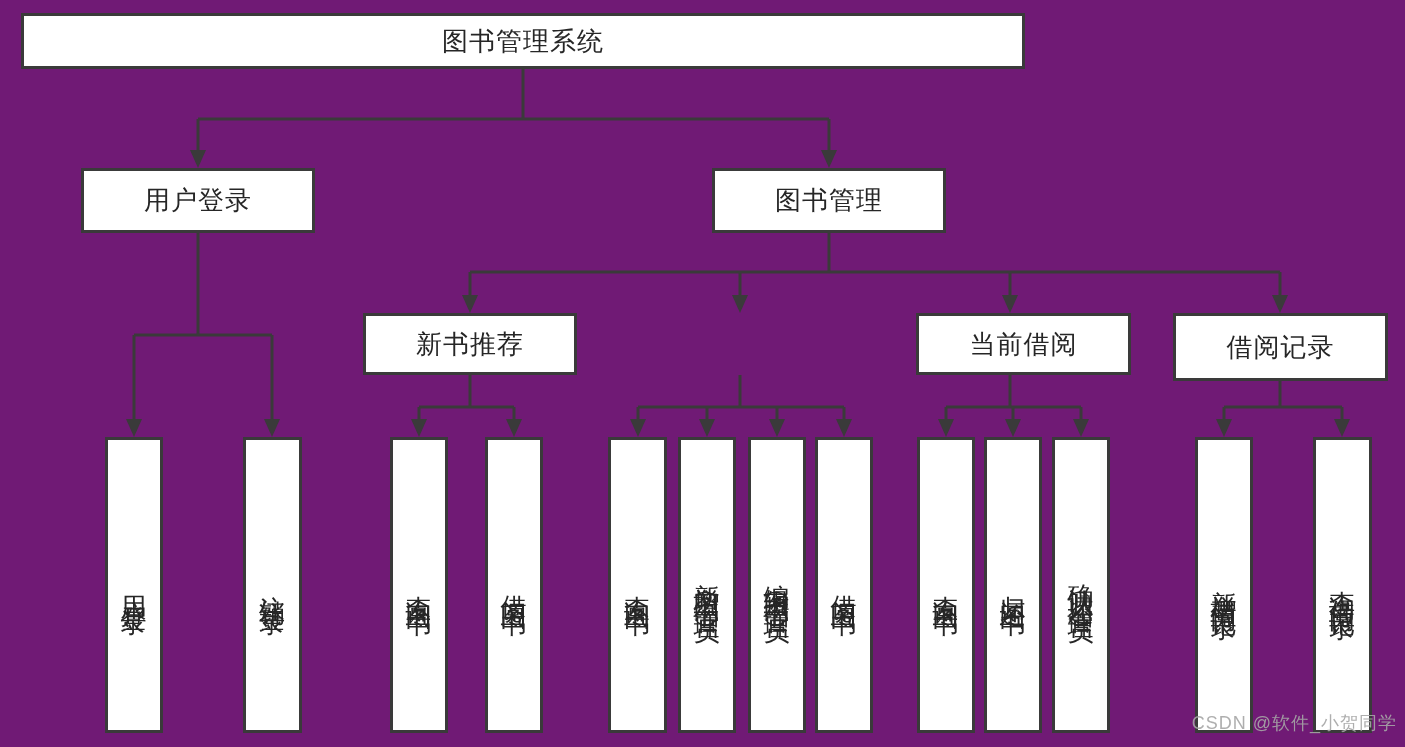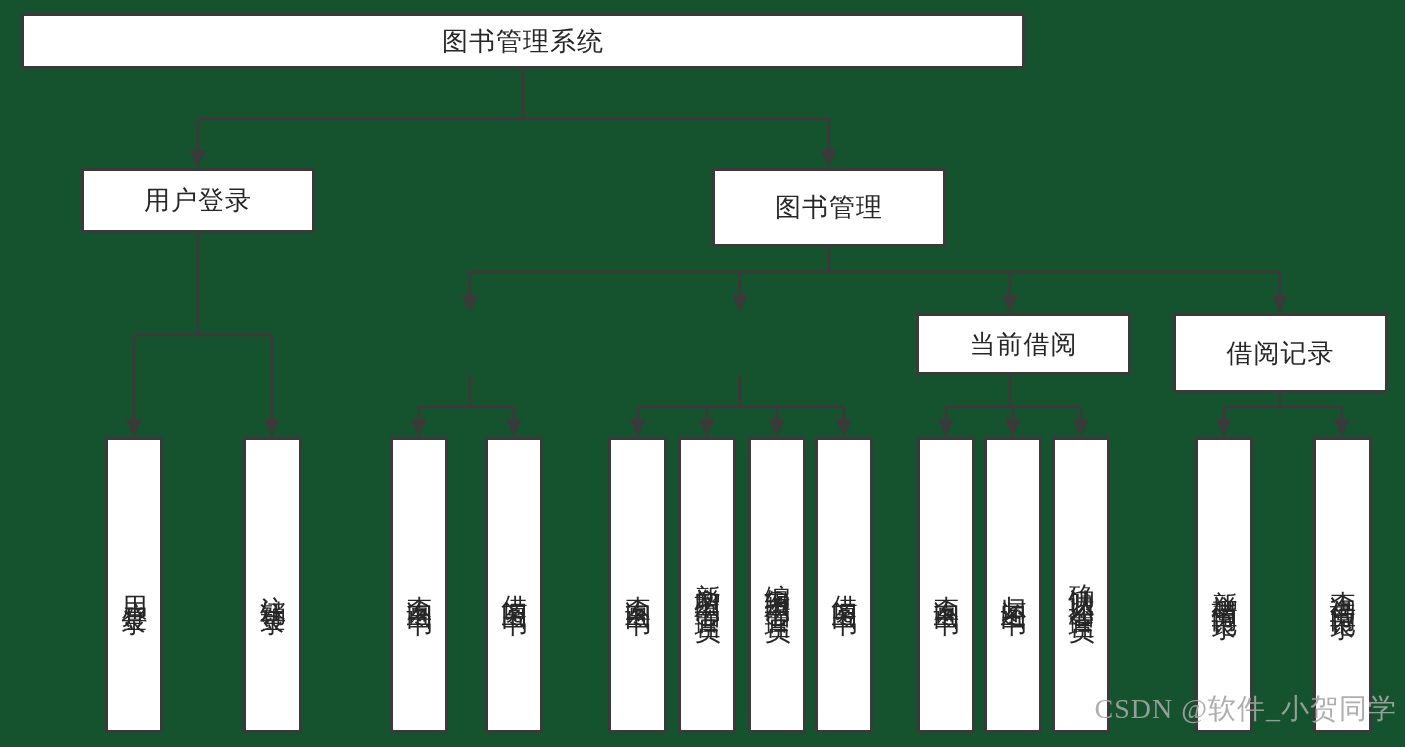--- a/index.html
+++ b/index.html
@@ -1,32 +1,32 @@
 <!DOCTYPE html>
 <html><head>
 <meta charset="utf-8">
 <style>
   html,body{margin:0;padding:0;background:#ffffff;}
   body{width:1405px;height:747px;overflow:hidden;font-family:"Liberation Sans",sans-serif;}
-  .stage{position:relative;width:1405px;height:747px;background:#14532d;font-family:Liberation Serif, serif;}
+  .stage{position:relative;width:1405px;height:747px;background:#701a75;}
   .wires{position:absolute;left:0;top:0;z-index:1;}
   .box{
     position:absolute;box-sizing:border-box;z-index:2;
     border:3px solid #3a3a3a;background:#ffffff;color:#262626;
     display:flex;align-items:center;justify-content:center;
   }
   .hbox{font-size:26px;letter-spacing:1px;white-space:nowrap;}
   .vbox{
     writing-mode:vertical-rl;
     font-size:26px;letter-spacing:5px;line-height:1;
     padding:4px 0;
   }
   .watermark{
-    position:absolute;z-index:6;right:8px;top:690px;
-    font-size:28px;letter-spacing:1px;color:#a6a6a6;opacity:0.9;white-space:nowrap;
+    position:absolute;z-index:6;right:8px;top:711px;
+    font-size:18px;letter-spacing:1px;color:#a6a6a6;opacity:0.9;white-space:nowrap;
   }
 </style>
 </head>
 <body>
 
 <div class="stage">
 
   <svg class="wires" width="1405" height="747" viewBox="0 0 1405 747">
     <path d="M523 69 V119 M198 119 H829 M198 119 V152 M829 119 V152
              M198 233 V335 M134 335 H272 M134 335 V421 M272 335 V421
@@ -54,24 +54,25 @@
       <polygon points="1005,419 1021,419 1013,437"></polygon>
       <polygon points="1073,419 1089,419 1081,437"></polygon>
       <polygon points="1216,419 1232,419 1224,437"></polygon>
       <polygon points="1334,419 1350,419 1342,437"></polygon>
     </g>
   </svg>
 
   <div class="box hbox" style="left:21px;top:13px;width:1004px;height:56px;">图书管理系统</div>
 
   <div class="box hbox" style="left:81px;top:168px;width:234px;height:65px;">用户登录</div>
-  <div class="box hbox" style="left:712px;top:168px;width:234px;height:79px;">图书管理</div>
+  <div class="box hbox" style="left:712px;top:168px;width:234px;height:65px;">图书管理</div>
 
+  <div class="box hbox" style="left:363px;top:313px;width:214px;height:62px;">新书推荐</div>
   <div class="box hbox" style="left:903px;top:313px;width:215px;height:62px;margin-left:13px;">当前借阅</div>
-  <div class="box hbox" style="left:1173px;top:313px;width:215px;height:80px;">借阅记录</div>
+  <div class="box hbox" style="left:1173px;top:313px;width:215px;height:68px;">借阅记录</div>
 
   <div class="box vbox" style="left:105px;top:437px;width:58px;height:296px;">用户登录</div>
   <div class="box vbox" style="left:243px;top:437px;width:59px;height:296px;">注销登录</div>
 
   <div class="box vbox" style="left:390px;top:437px;width:58px;height:296px;">查询图书</div>
   <div class="box vbox" style="left:485px;top:437px;width:58px;height:296px;">借阅图书</div>
 
   <div class="box vbox" style="left:608px;top:437px;width:59px;height:296px;">查询图书</div>
   <div class="box vbox" style="left:678px;top:437px;width:58px;height:296px;">新增图书（管理员）</div>
   <div class="box vbox" style="left:748px;top:437px;width:58px;height:296px;">编辑图书（管理员）</div>

